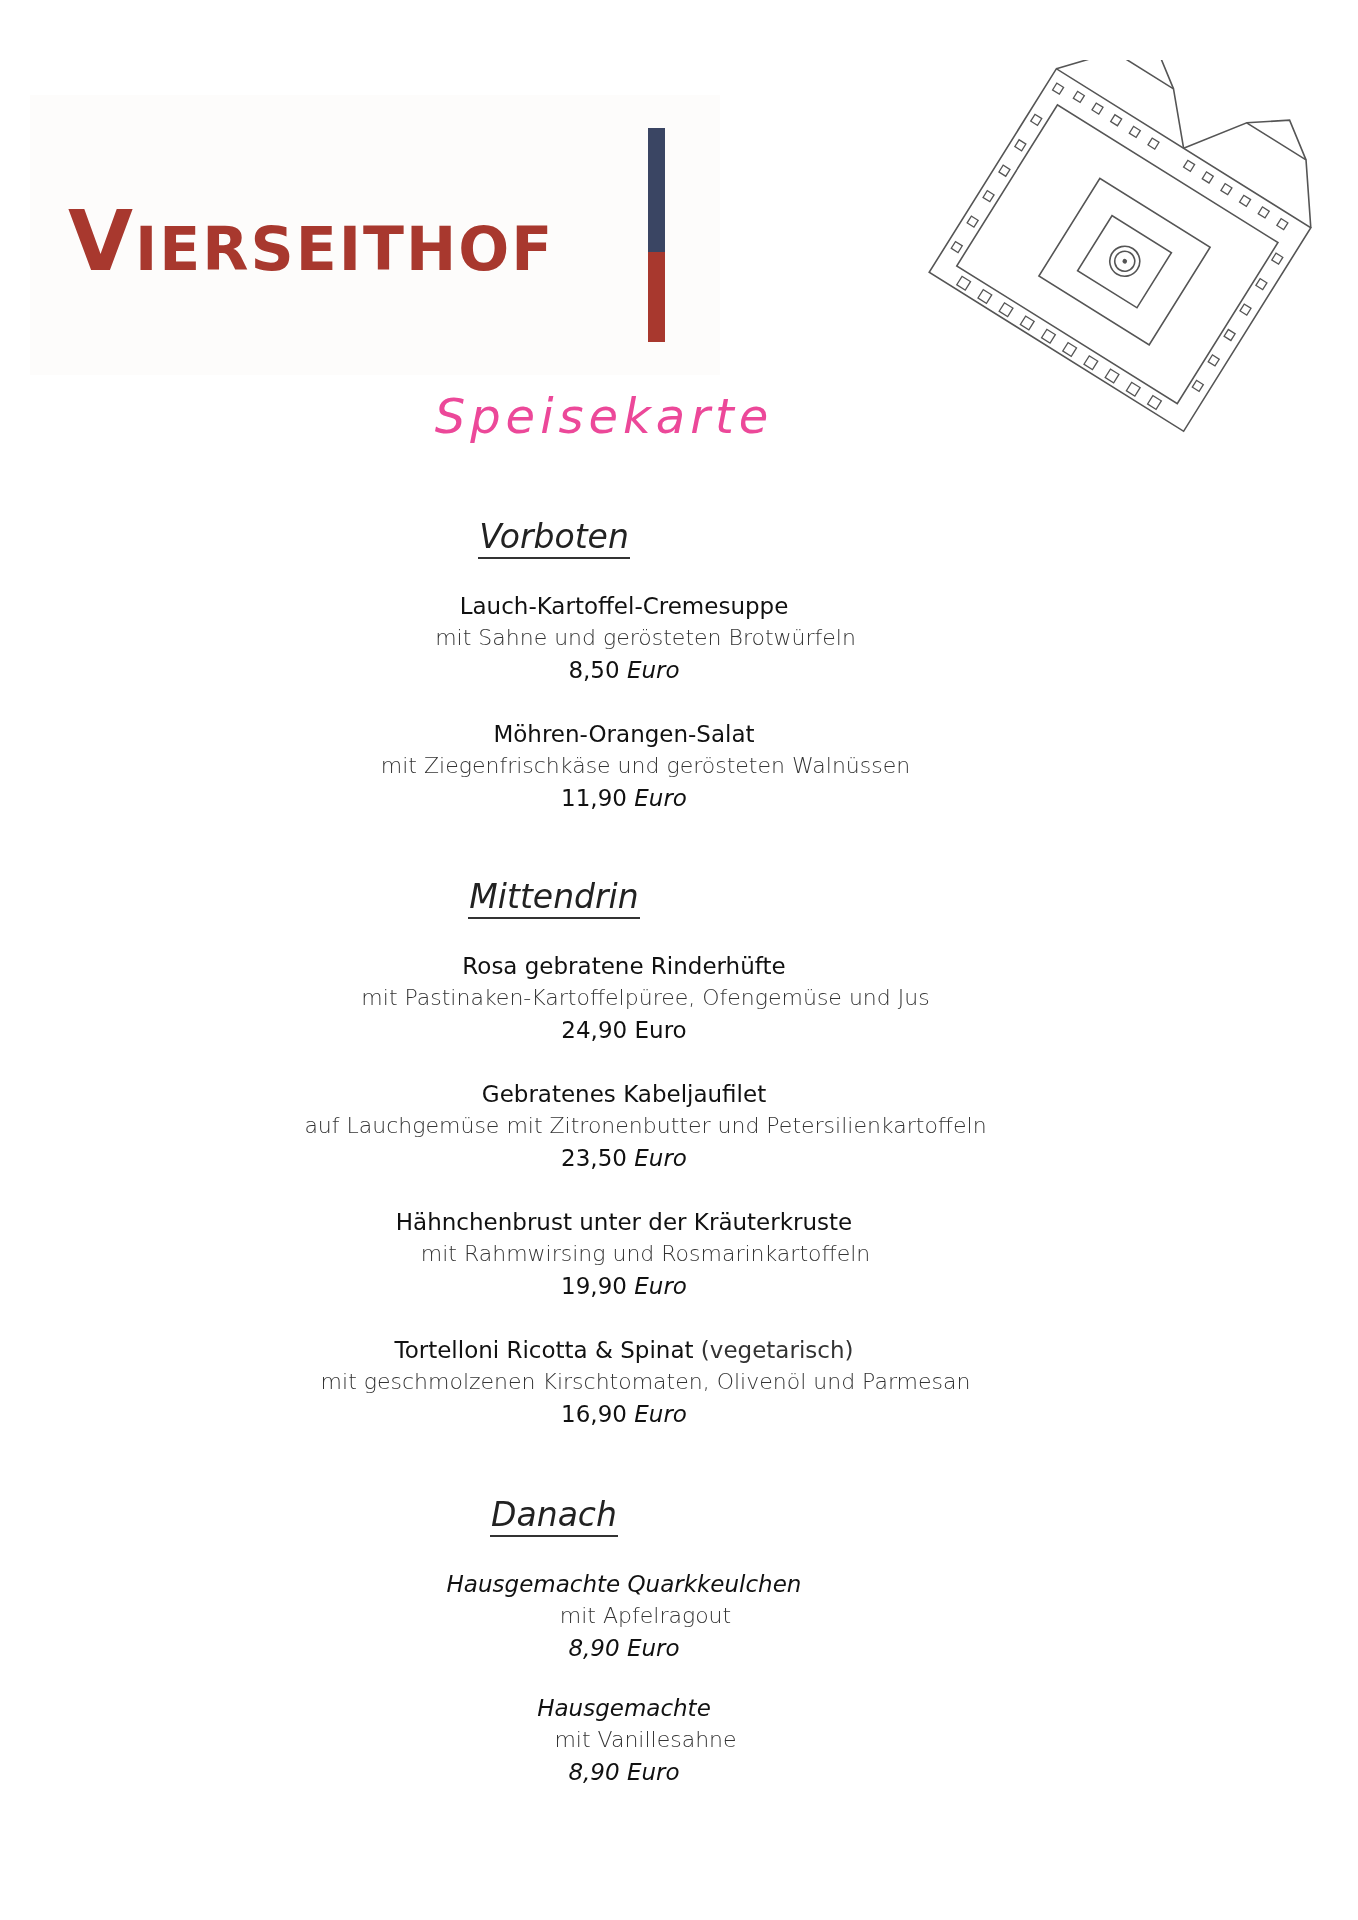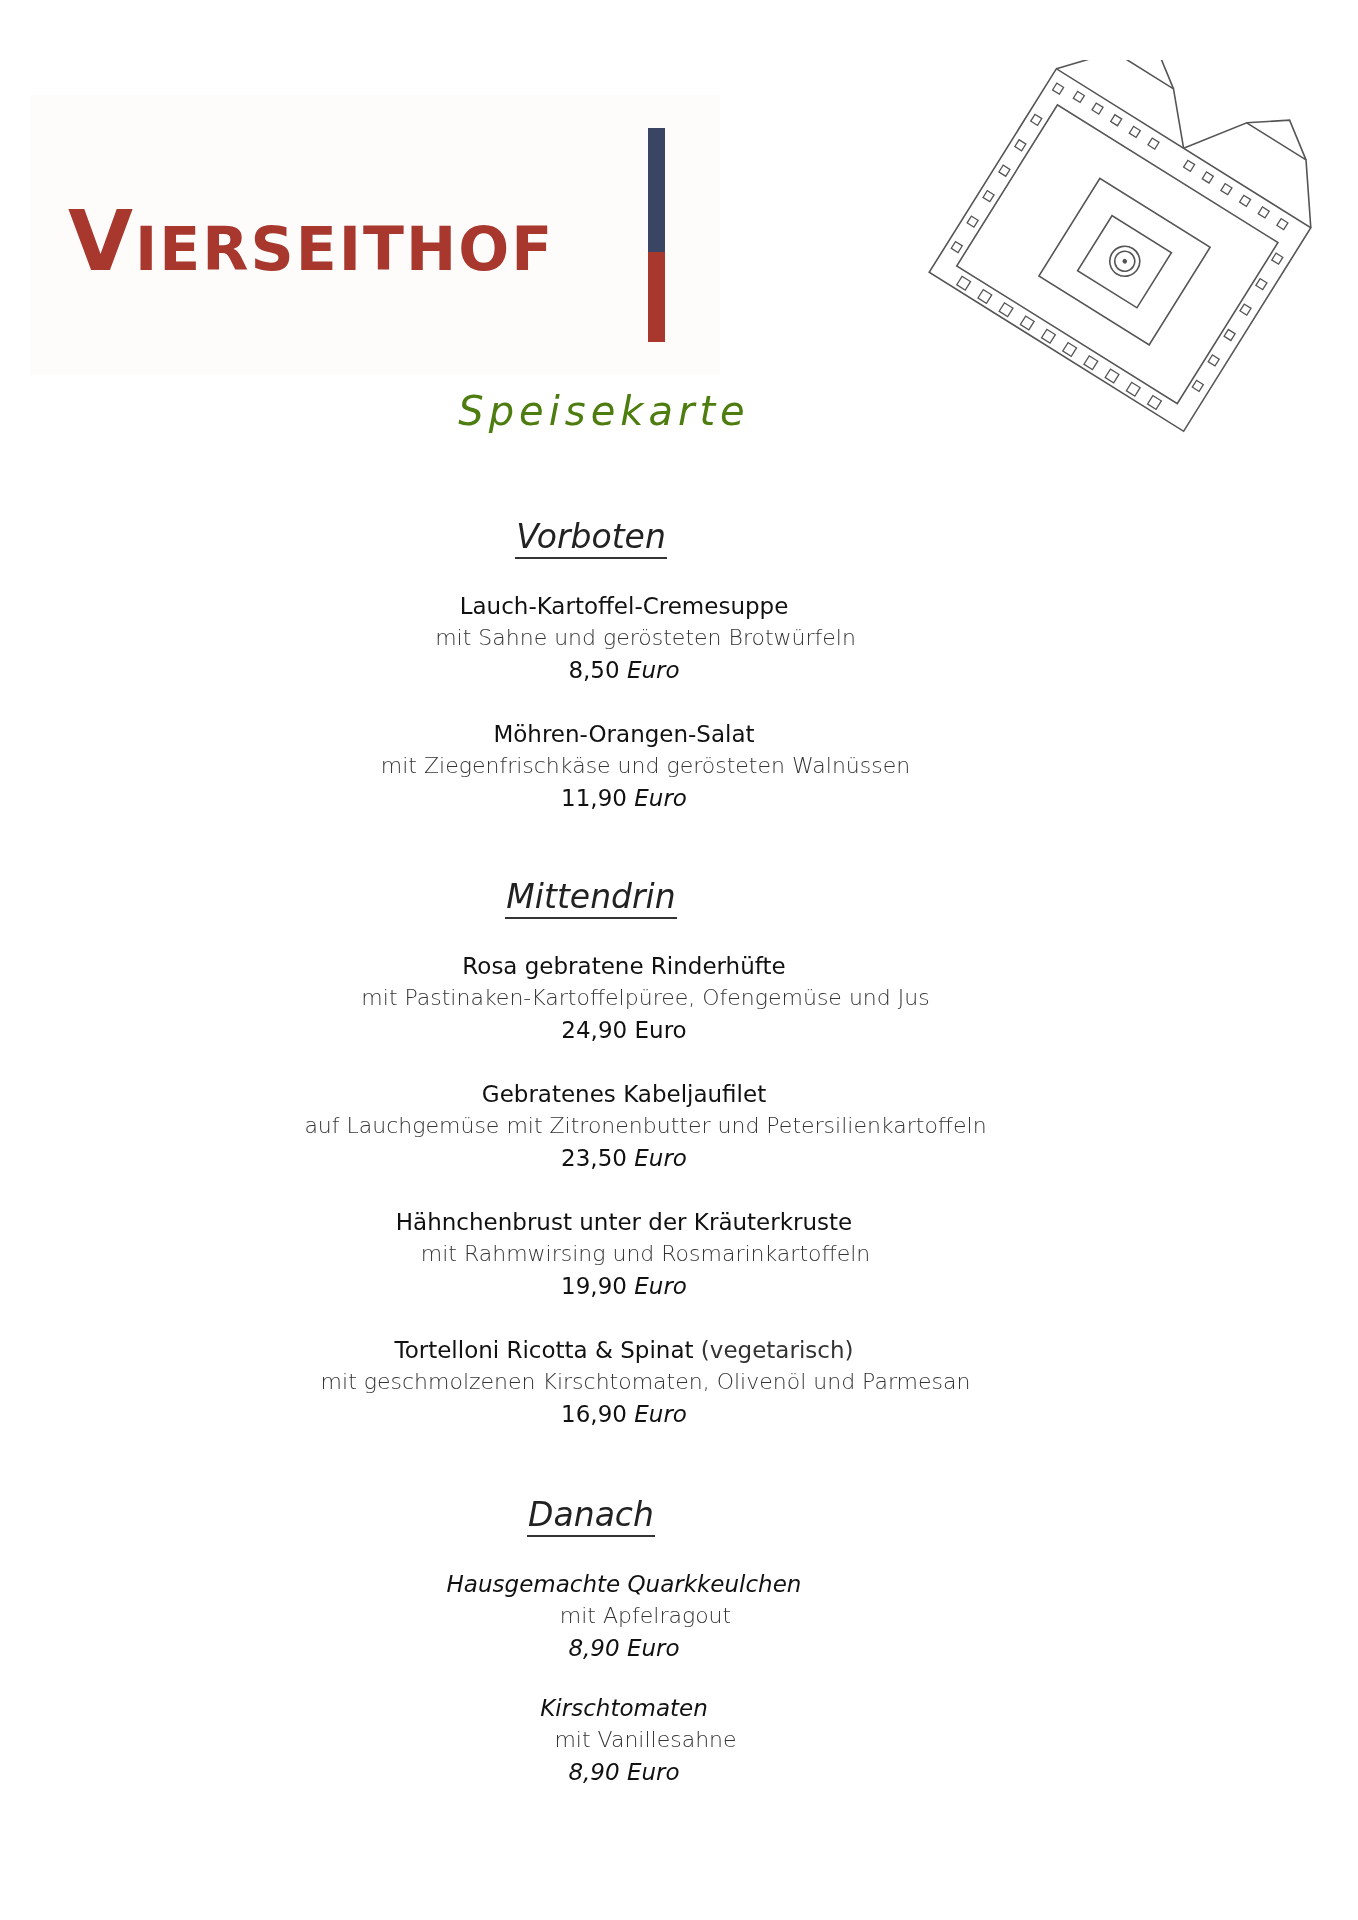--- a/index.html
+++ b/index.html
@@ -8,22 +8,22 @@
   .logo-box { position: absolute; left: 30px; top: 95px; width: 690px; height: 280px; background: #fdfcfb; }
   .brand { position: absolute; left: 68px; top: 192px; color: #a8382e;
            font-family: "DejaVu Sans", sans-serif; font-weight: bold; letter-spacing: 2px; white-space: nowrap; }
   .brand .cap { font-size: 84px; }
   .brand .rest { font-size: 60px; }
   .bar { position: absolute; left: 648px; top: 128px; width: 17px; height: 214px; }
   .bar .top { height: 124px; }
   .bar .bottom { height: 90px; }
   .drawing { position: absolute; left: 910px; top: 60px; width: 420px; height: 380px; }
   .title { position: absolute; left: 0; width: 1208px; top: 388px; text-align: center;
-           font-style: italic; font-size: 40px; letter-spacing: 5px; color: #4d7c0f; }
-  .section { position: absolute; left: 0; width: 1108px; text-align: center; padding-left: 37px; }
+           font-style: italic; font-size: 48px; letter-spacing: 5px; color: #ec4899; }
+  .section { position: absolute; left: 0; width: 1108px; text-align: center; }
   .section-title { display: inline-block; font-style: italic; font-size: 33px; color: #222;
                    border-bottom: 2px solid #333; line-height: 38px; padding: 0 1px 1px; }
   .dish { position: absolute; left: 0; width: 1248px; text-align: center; line-height: 32px; }
   .dish-name { font-size: 23px; color: #111; }
   .dish-name.italic { font-style: italic; }
   .dish-name .note { color: #333; }
   .dish-desc { font-size: 22px; color: #333; font-weight: 300; margin-left: 43px; }
   .dish-price { font-size: 23px; color: #111; }
   .dish-price .cur.italic { font-style: italic; }
   .dish-price.italic { font-style: italic; }
@@ -134,16 +134,16 @@
 
 <div class="section" style="top:1496px">
   <span class="section-title">Danach</span>
 </div>
 <div class="dish" style="top:1568px">
   <div class="dish-name italic">Hausgemachte Quarkkeulchen</div>
   <div class="dish-desc">mit Apfelragout</div>
   <div class="dish-price italic"><span>8,90</span> <span class="cur">Euro</span></div>
 </div>
 <div class="dish" style="top:1692px">
-  <div class="dish-name italic">Kirschtomaten</div>
+  <div class="dish-name italic">Hausgemachte</div>
   <div class="dish-desc">mit Vanillesahne</div>
   <div class="dish-price italic"><span>8,90</span> <span class="cur">Euro</span></div>
 </div>
 
 </body></html>

